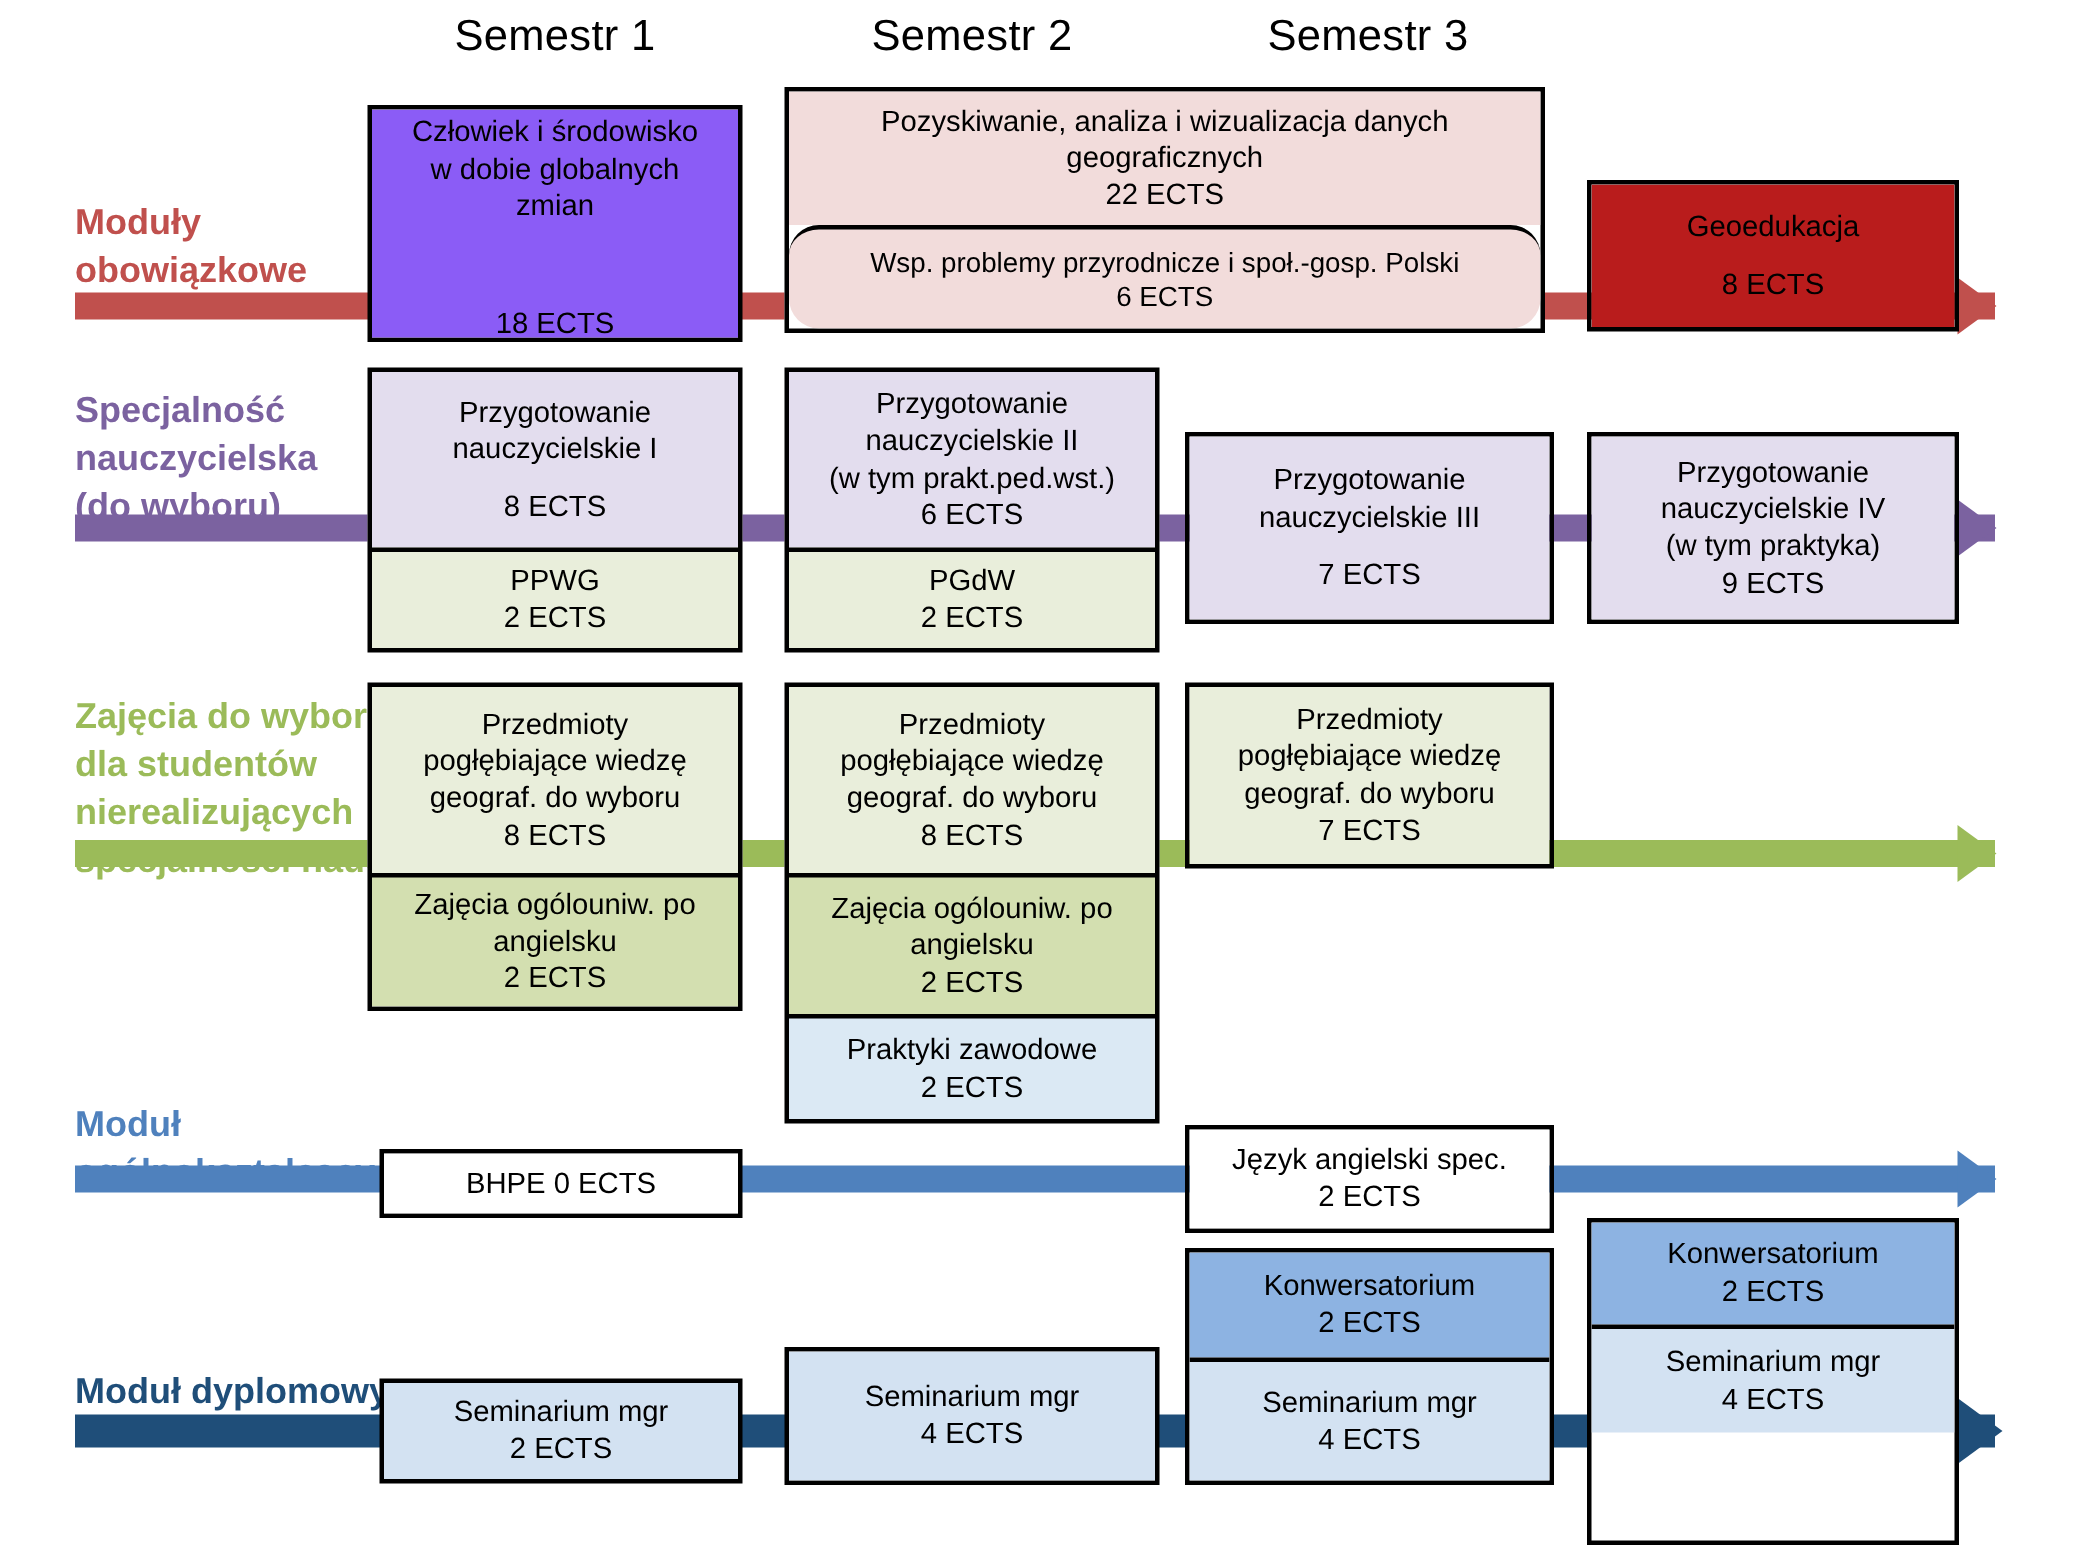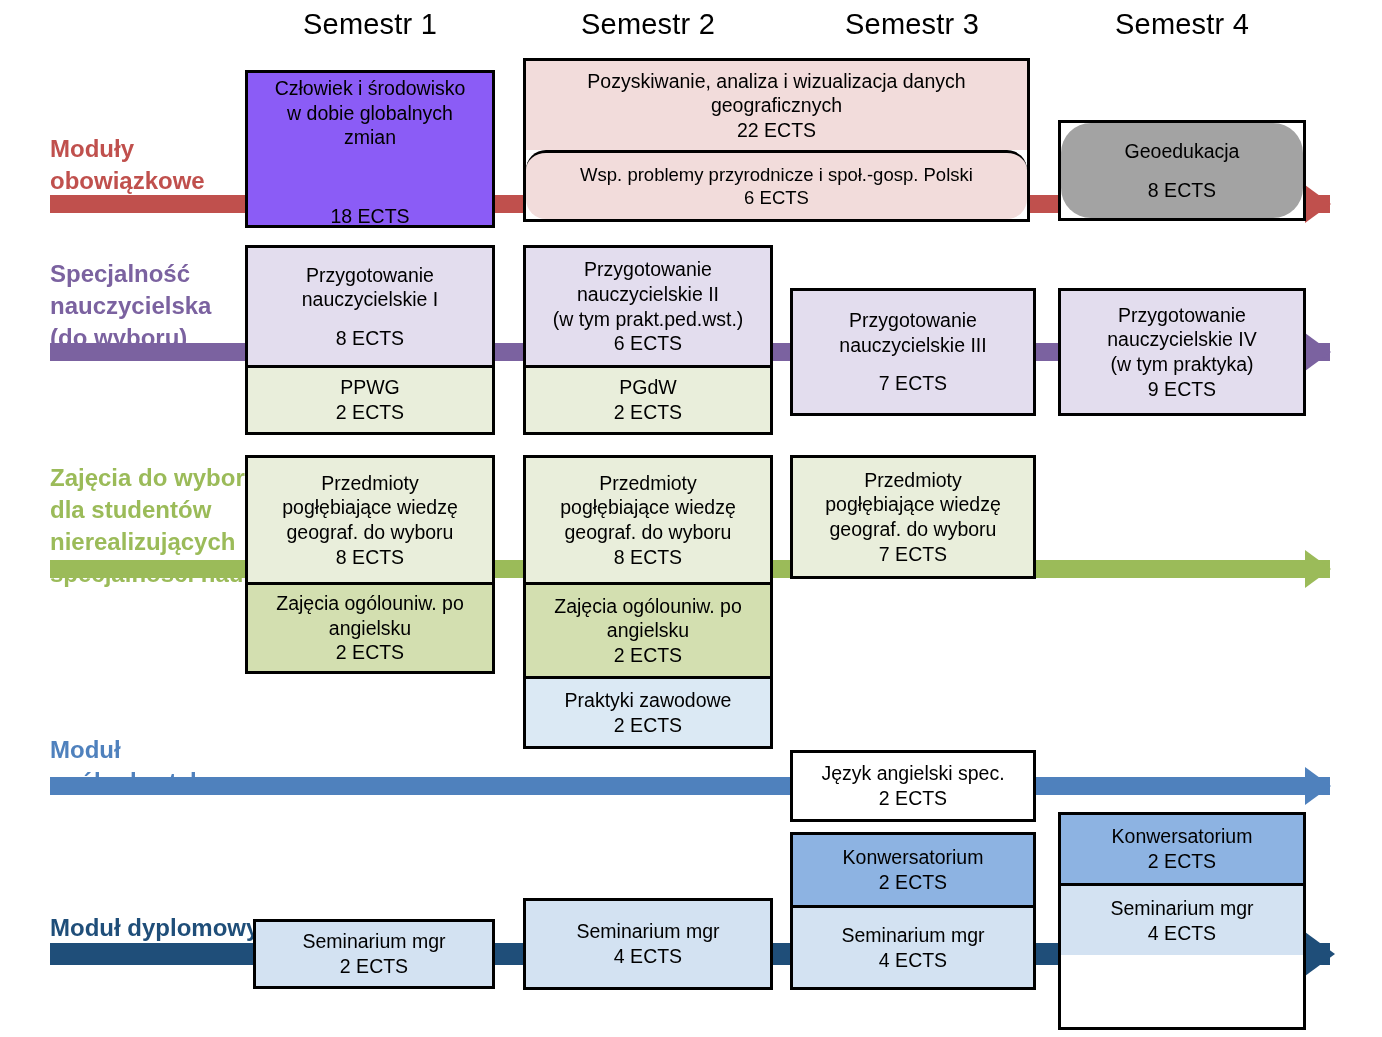--- a/index.html
+++ b/index.html
@@ -80,21 +80,20 @@
   .cell.small{font-size:18.5px;}
 </style>
 </head>
 <body>
 
 <div id="canvas">
 
   <div class="sem-head" style="left:245px;top:8px;width:250px;">Semestr 1</div>
   <div class="sem-head" style="left:523px;top:8px;width:250px;">Semestr 2</div>
   <div class="sem-head" style="left:788px;top:8px;width:248px;">Semestr 3</div>
-  <div class="sem-head" style="left:1058px;top:8px;width:248px;">Semestr 4</div>
 
   <div class="row-label" style="left:50px;top:133px;color:#c0504d;">Moduły
 obowiązkowe</div>
   <div class="bar" style="left:50px;top:195px;width:1280px;background:#c0504d;"></div>
   <div class="arrowhead" style="left:1305px;top:185px;border-left-color:#c0504d;"></div>
 
   <div class="box" style="left:245px;top:70px;width:250px;height:158px;">
     <div class="cell" style="flex:1;background:#8b5cf6;gap:20px;">
       <span>Człowiek i środowisko
 w dobie globalnych
@@ -110,21 +109,21 @@
 geograficznych</span>
       <span class="ects">22 ECTS</span>
     </div>
     <div class="cell small" style="flex:1;background:#f2dcdb;border-radius:20px;">
       <span>Wsp. problemy przyrodnicze i społ.-gosp. Polski</span>
       <span class="ects">6 ECTS</span>
     </div>
   </div>
 
   <div class="box" style="left:1058px;top:120px;width:248px;height:101px;">
-    <div class="cell" style="flex:1;background:#a3a3a3;border-radius:30px;">
+    <div class="cell" style="flex:1;background:#b91c1c;">
       <span>Geoedukacja</span>
       <span class="gap"></span>
       <span class="ects">8 ECTS</span>
     </div>
   </div>
 
   <div class="row-label" style="left:50px;top:258px;color:#7b62a0;">Specjalność
 nauczycielska
 (do wyboru)</div>
   <div class="bar" style="left:50px;top:343px;width:1280px;background:#7b62a0;"></div>
@@ -220,20 +219,25 @@
 geograf. do wyboru</span>
       <span class="ects">7 ECTS</span>
     </div>
   </div>
 
   <div class="row-label" style="left:50px;top:734px;color:#4f81bd;">Moduł
 ogólnokształcący</div>
   <div class="bar" style="left:50px;top:777px;width:1280px;background:#4f81bd;"></div>
   <div class="arrowhead" style="left:1305px;top:767px;border-left-color:#4f81bd;"></div>
 
+  <div class="box" style="left:253px;top:766px;width:242px;height:46px;">
+    <div class="cell" style="flex:1;background:#ffffff;">
+      <span>BHPE 0 ECTS</span>
+    </div>
+  </div>
 
   <div class="box" style="left:790px;top:750px;width:246px;height:72px;">
     <div class="cell" style="flex:1;background:#ffffff;">
       <span>Język angielski spec.</span>
       <span class="ects">2 ECTS</span>
     </div>
   </div>
 
   <div class="row-label" style="left:50px;top:912px;color:#1f4e79;">Moduł dyplomowy</div>
   <div class="bar thick" style="left:50px;top:943px;width:1280px;background:#1f4e79;"></div>

